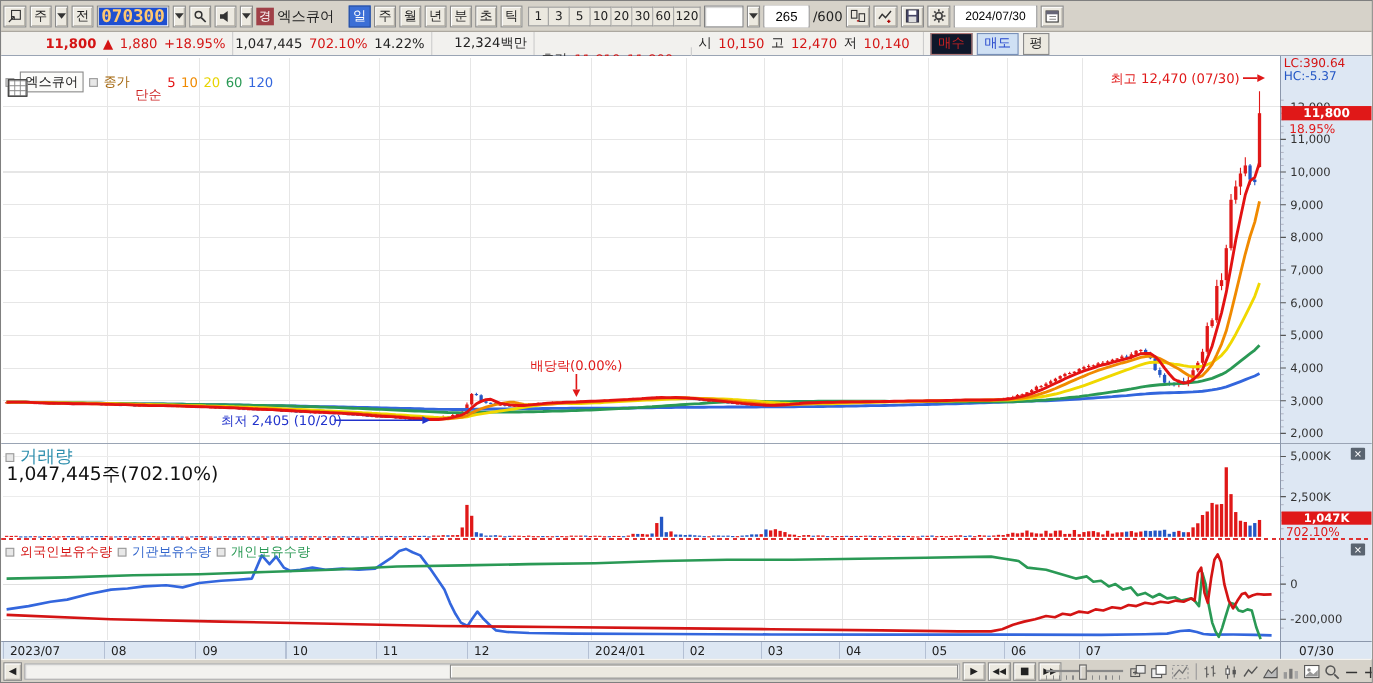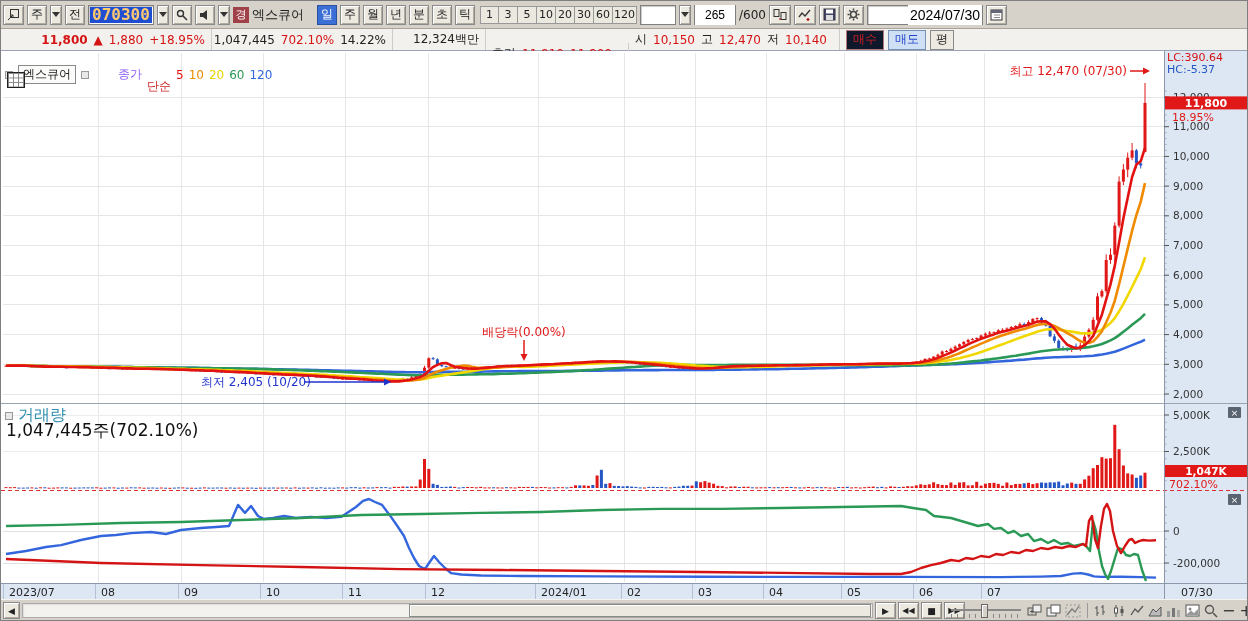--- a/index.html
+++ b/index.html
@@ -20,21 +20,21 @@
   .code-input{width:58px;height:16px;border:0;margin:1px;background:#1f4fd0;color:#ffc870;
               font-family:"DejaVu Sans Mono","Liberation Mono",monospace;font-size:16px;font-weight:bold;padding:0 2px;}
   .badge-k{width:16px;height:16px;background:#a04048;color:#fff;display:inline-flex;align-items:center;
            justify-content:center;font-size:11px;}
   .stock-name{width:62px;font-size:13px;color:#222;}
   .mcell{width:19px;height:18px;display:inline-flex;align-items:center;justify-content:center;
          background:#ebe8df;border:1px solid #999;border-left:none;font-size:11px;box-sizing:border-box;}
   .mcell:first-child{border-left:1px solid #999;}
   .mcell.wide{width:24px;}
   .barfield{width:36px;height:18px;text-align:center;border:0;background:#fff;font-size:12px;}
-  .datefield{width:70px;height:18px;text-align:center;border:0;background:#fff;font-size:14px;margin-left:40px;}
+  .datefield{width:70px;height:18px;text-align:center;border:0;background:#fff;font-size:11px;}
   
   .infobar{height:22px;display:flex;align-items:center;background:#f2f1ee;border-bottom:1px solid #9aa4b4;
            font-size:12px;box-sizing:border-box;}
   .infobar .cell{display:flex;align-items:center;height:100%;padding:0 6px;border-right:1px solid #ccc;gap:6px;}
   .red{color:#d41414;} .bold{font-weight:bold;}
   .btn-buy{width:36px;height:18px;background:#0f172a;color:#c22;border:1px solid #b07878;
            display:inline-flex;align-items:center;justify-content:center;}
   .btn-sell{width:36px;height:18px;background:#cfe0f4;color:#2244cc;border:1px solid #7890b8;
            display:inline-flex;align-items:center;justify-content:center;}
   .btn-avg{width:22px;height:18px;background:#ece9e0;border:1px solid #8a8a8a;
@@ -1194,34 +1194,42 @@
         <polygon points="519.5,303 526.5,303 523,310" fill="#e01818"></polygon>
         <text x="200" y="335" fill="#2233cc" font-size="12" text-anchor="start">최저 2,405 (10/20)</text>
         <line x1="303" y1="331" x2="383" y2="331" stroke="#2233cc" stroke-width="1.5"></line>
         <polygon points="383,327.5 390,331 383,334.5" fill="#2233cc"></polygon>
       </svg>
     <div class="overlay">
       <div class="legend">
         <span class="mk"></span>
         <span class="lgbox">엑스큐어</span>
         <span class="mk"></span>
-        <span style="color:#8b5cf6;margin-left:24px;">종가</span>
+        <span style="color:#a16207;">종가</span>
         <span style="color:#cc2222;margin-top:24px;">단순</span>
         <span style="color:#e31212;">5</span>
         <span style="color:#f08a00;">10</span>
         <span style="color:#e8d400;">20</span>
         <span style="color:#2a9955;">60</span>
         <span style="color:#3366dd;">120</span>
       </div>
       <span class="grid-icon"></span>
       <div class="vol-label">
         <span class="mk"></span>
         <span>거래량</span>
       </div>
       <div class="vol-detail">1,047,445주(702.10%)</div>
+      <div class="own-label">
+        <span class="mk"></span>
+        <span class="g1">외국인보유수량</span>
+        <span class="mk"></span>
+        <span class="g2">기관보유수량</span>
+        <span class="mk"></span>
+        <span class="g3">개인보유수량</span>
+      </div>
     </div>
   </div>
 
   <div class="bottombar">
     <span class="tbtn sb-arrow" style="font-size:9px;">◀</span>
     <span class="sb-track">
       <span class="sb-thumb"></span>
     </span>
     <span class="tbtn pb" style="left:874px;">▶</span>
     <span class="tbtn pb" style="left:897px;font-size:8px;">◀◀</span>

